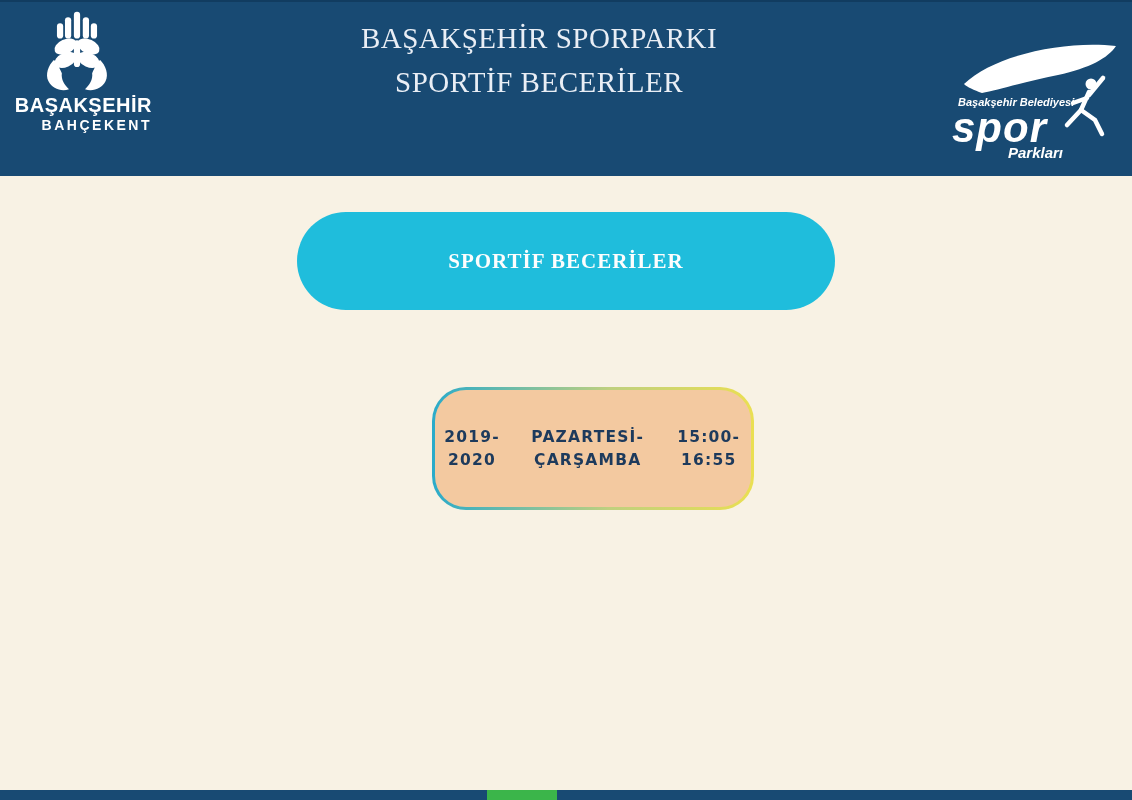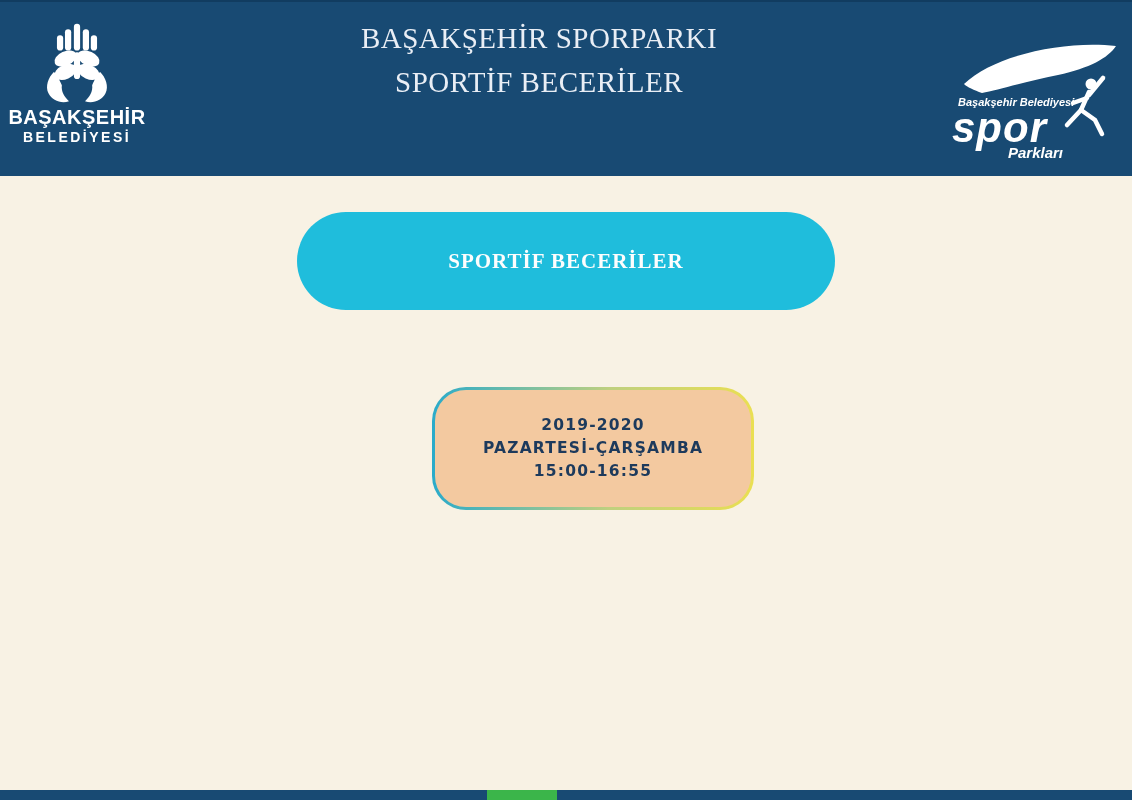--- a/index.html
+++ b/index.html
@@ -19,23 +19,23 @@
     width: 1132px;
     height: 176px;
     background: #184a73;
     border-top: 2px solid #113c60;
     box-sizing: border-box;
   }
 
   .muni-logo {
     position: absolute;
     left: 2px;
-    top: 20px;
+    top: 8px;
     width: 150px;
-    text-align: center;
+    text-align: right;
     color: #ffffff;
   }
   .muni-logo svg { display: block; margin: 0 auto; }
   .muni-name {
     font-weight: bold;
     font-size: 20px;
     letter-spacing: 0.5px;
     line-height: 22px;
     margin-top: 2px;
   }
@@ -100,21 +100,21 @@
     background: linear-gradient(90deg, #2aabca 0%, #bfd07f 55%, #eadf52 100%);
     padding: 3px;
     box-sizing: border-box;
   }
   .schedule-card-inner {
     width: 100%;
     height: 100%;
     background: #f3c9a0;
     border-radius: 31px;
     display: flex;
-    flex-direction: column;
+    flex-direction: row;
     align-items: center;
     justify-content: center;
     color: #1d3a5c;
     font-family: "DejaVu Sans", sans-serif;
     font-weight: bold;
     font-size: 15.5px;
     letter-spacing: 1.2px;
     line-height: 23px;
     text-align: center;
   }
@@ -158,21 +158,21 @@
           <ellipse cx="63" cy="41" rx="13" ry="8" transform="rotate(24 63 41)"></ellipse>
           <ellipse cx="37" cy="56" rx="13" ry="8" transform="rotate(-24 37 56)"></ellipse>
           <ellipse cx="63" cy="56" rx="13" ry="8" transform="rotate(24 63 56)"></ellipse>
           <rect x="46.5" y="34" width="7" height="30" rx="3.5"></rect>
 
           <path d="M24,56 C18,62 14,72 18,80 C22,88 32,92 41,89 C36,84 32,78 33,71 C30,64 27,58 24,56 Z"></path>
           <path d="M76,56 C82,62 86,72 82,80 C78,88 68,92 59,89 C64,84 68,78 67,71 C70,64 73,58 76,56 Z"></path>
         </g>
       </svg>
       <div class="muni-name">BAŞAKŞEHİR</div>
-      <div class="muni-sub">BELEDİYESİ</div>
+      <div class="muni-sub">BAHÇEKENT</div>
     </div>
 
     <div class="header-title">
       <div>BAŞAKŞEHİR SPORPARKI</div>
       <div>SPORTİF BECERİLER</div>
     </div>
 
     <svg class="spor-logo" viewBox="0 0 170 126">
 
       <path d="M14,44 C45,14 118,0 166,6 C158,18 140,28 108,35 C78,41 48,50 32,53 C24,50 17,47 14,44 Z" fill="#ffffff"></path>

